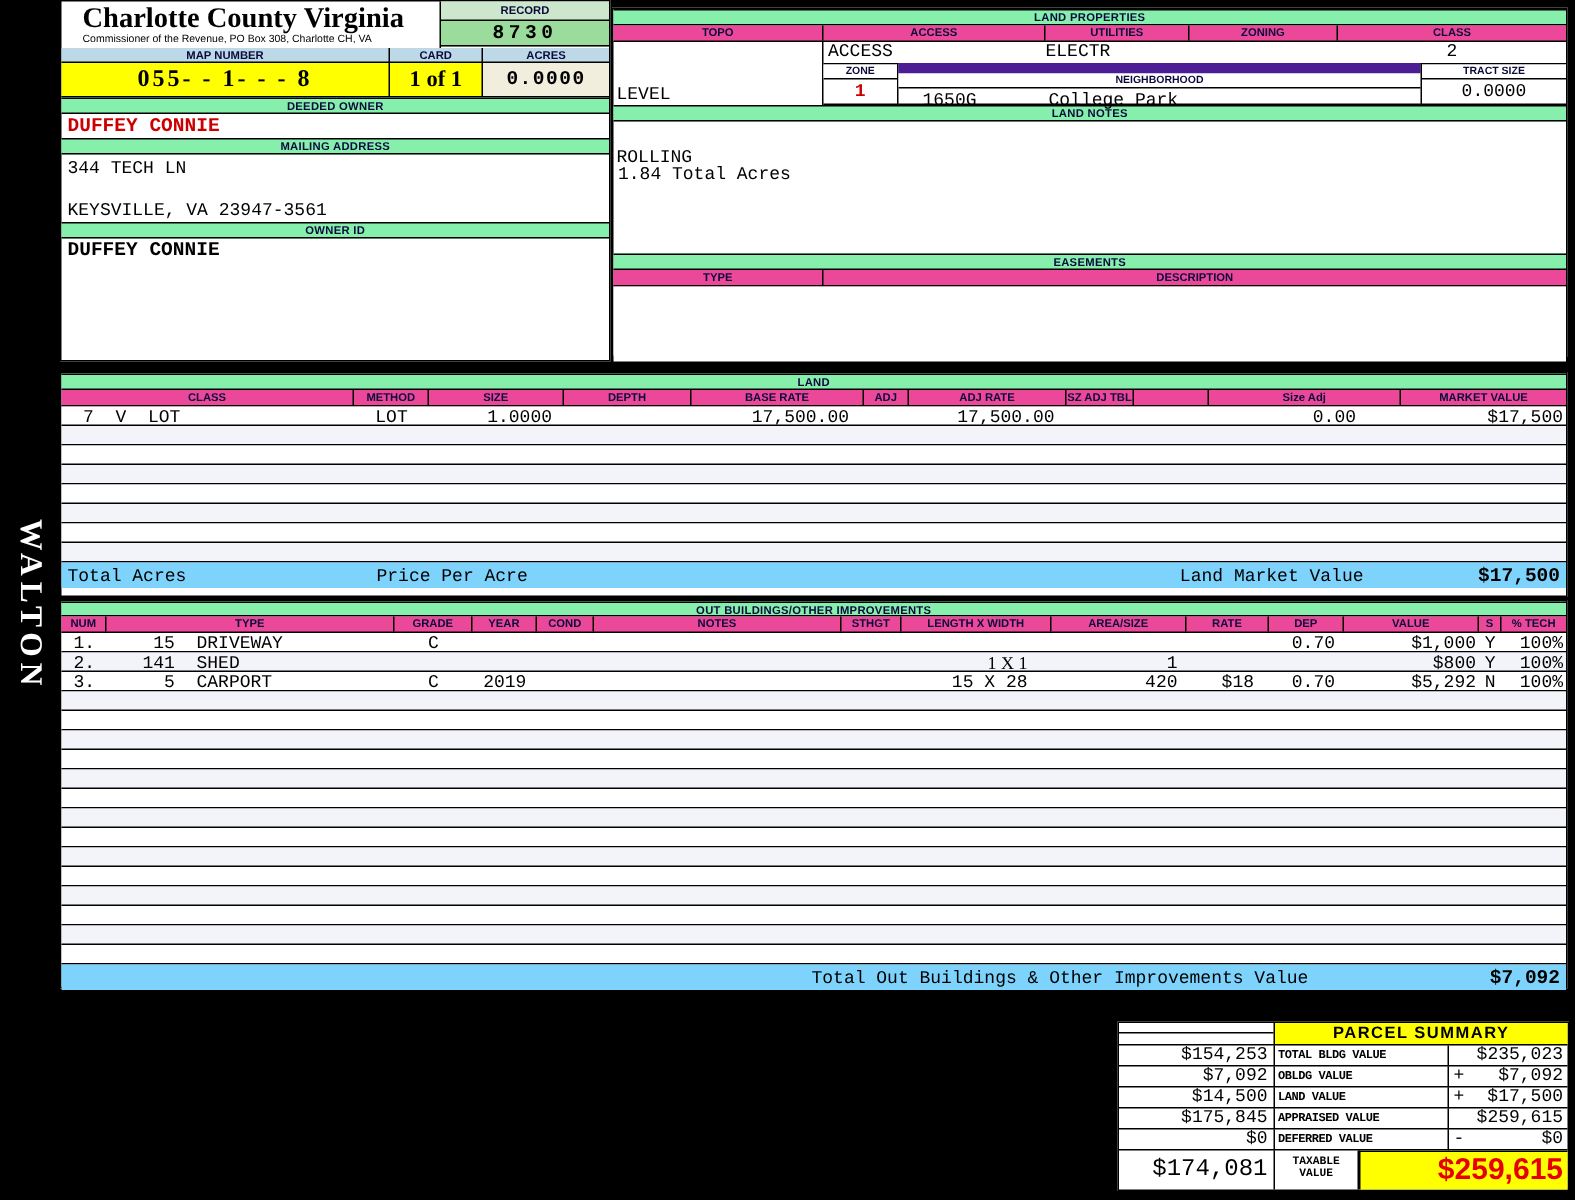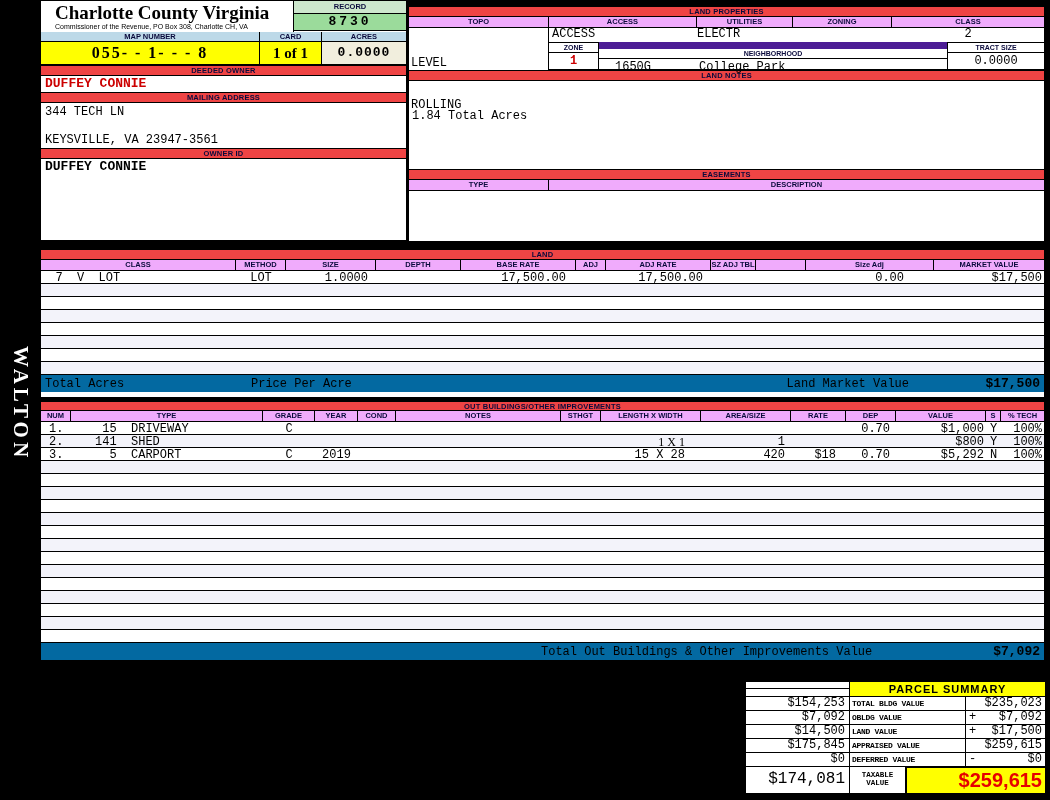--- a/index.html
+++ b/index.html
@@ -6,36 +6,36 @@
   html,body { width:1050px; height:800px; }
   body {
     background:#000;
     position:relative;
     overflow:hidden;
     font-family:"Liberation Mono", monospace;
     color:#000;
   }
   .panel { position:absolute; background:#fff; border:1px solid #000; }
   .band {
-    background:#ef4444;
+    background:#86efac;
     border-top:1px solid #000; border-bottom:1px solid #000;
     text-align:center;
     font:bold 7.5px "Liberation Sans", sans-serif;
     color:#0a0a3c; height:11px; line-height:9px; letter-spacing:.2px;
   }
-  .cols { display:flex; border-bottom:1px solid #000; background:#f0abfc;
+  .cols { display:flex; border-bottom:1px solid #000; background:#ec4899;
           font:bold 7.5px "Liberation Sans", sans-serif; color:#0a0a3c; }
   .cols > div { border-right:1px solid #000; text-align:center; height:10px; line-height:10px; overflow:hidden; }
   .cols > div:last-child { border-right:none; }
   .bluecols { background:#bdd9e8; }
   .drow { display:flex; height:13px; line-height:12px; font:12px "Liberation Mono", monospace; white-space:pre; overflow:hidden; border-bottom:1px solid #000; background:#fff; }
   .drow > div { overflow:hidden; }
   .erow { height:13px; border-bottom:1px solid #000; background:#fff; }
   .lav { background:#f3f3fa; }
-  .tfoot { display:flex; align-items:center; background:#0369a1; font:12px "Liberation Mono", monospace; white-space:pre; }
+  .tfoot { display:flex; align-items:center; background:#7dd3fc; font:12px "Liberation Mono", monospace; white-space:pre; }
   .bold { font-weight:bold; }
   .red { color:#cc0000; }
   .r { text-align:right; }
   .c { text-align:center; }
   .sidebar-text {
     position:absolute; left:8px; top:346px;
     writing-mode:vertical-rl;
     font:bold 21px "Liberation Serif", serif;
     color:#fff; letter-spacing:4px;
   }

